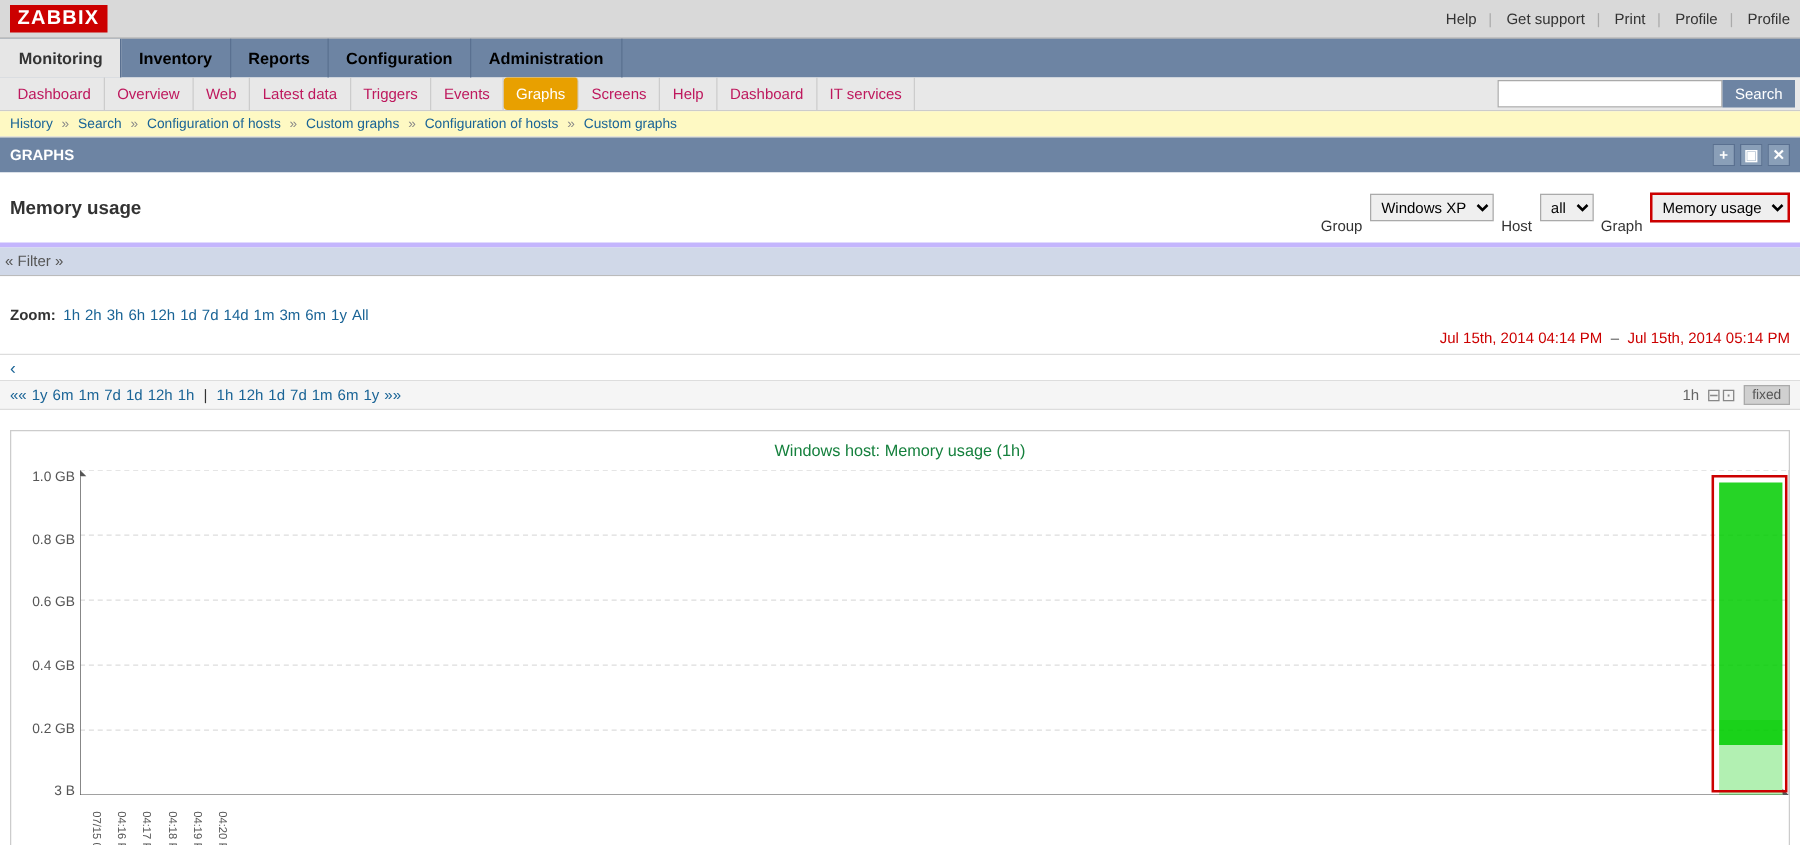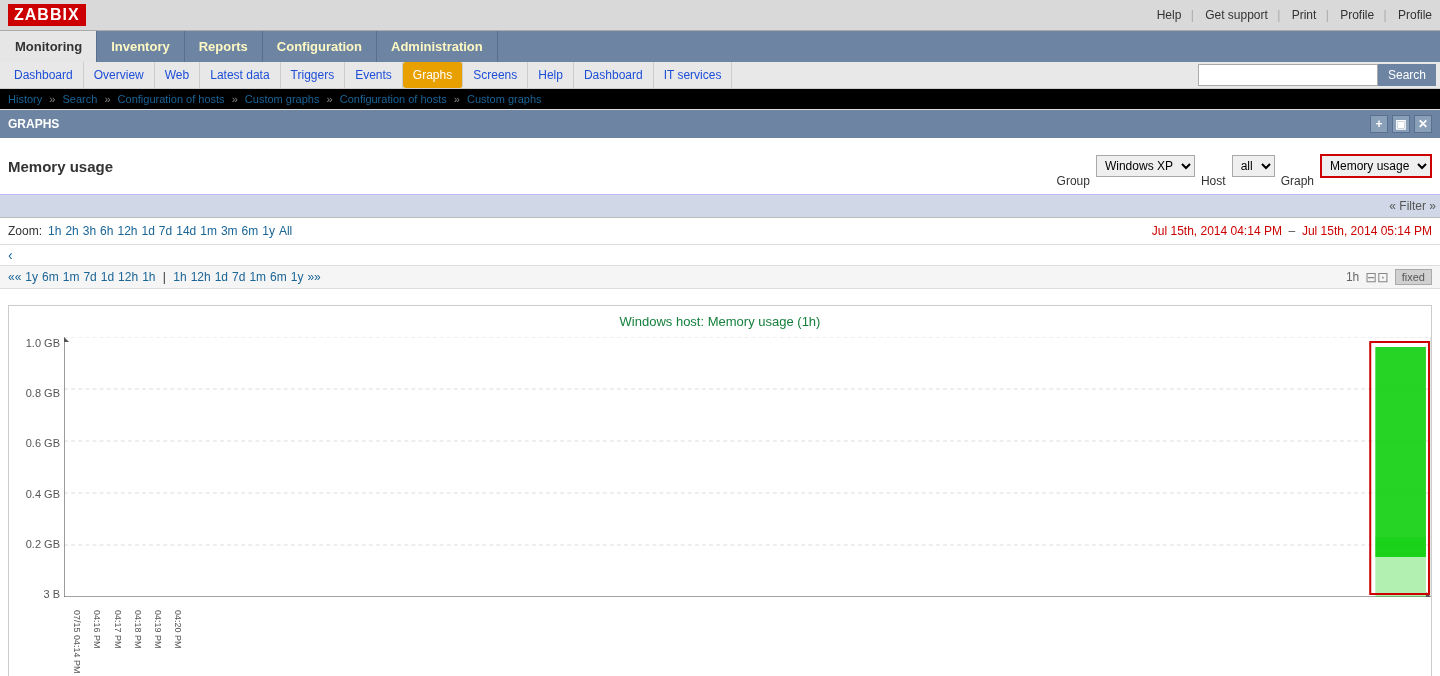--- a/index.html
+++ b/index.html
@@ -7,57 +7,57 @@
 
     
     #top-bar { background: #d9d9d9; display: flex; align-items: center; justify-content: space-between; padding: 4px 8px; border-bottom: 1px solid #aaa; }
     #top-bar .logo { background: #cc0000; color: #fff; font-weight: bold; font-size: 16px; padding: 2px 6px; letter-spacing: 1px; }
     #top-bar .top-links { font-size: 12px; color: #333; }
     #top-bar .top-links a { color: #333; text-decoration: none; margin-left: 8px; }
     #top-bar .top-links span { color: #aaa; margin-left: 6px; }
 
     
     #main-nav { background: #6d84a3; display: flex; align-items: stretch; }
-    #main-nav .nav-item { padding: 8px 14px; color: #fef9c3; cursor: pointer; font-size: 13px; font-weight: bold; border-right: 1px solid #5a7090; }
+    #main-nav .nav-item { padding: 8px 14px; color: #000000; cursor: pointer; font-size: 13px; font-weight: bold; border-right: 1px solid #5a7090; }
     #main-nav .nav-item.active { background: #e6e6e6; color: #333; padding-left: 15px; }
 
     
     #sub-nav { background: #e8e8e8; display: flex; align-items: center; border-bottom: 1px solid #ccc; padding: 0 4px; }
-    #sub-nav .sub-item { padding: 6px 10px; color: #1d4ed8; cursor: pointer; font-size: 12px; border-right: 1px solid #ccc; }
+    #sub-nav .sub-item { padding: 6px 10px; color: #be185d; cursor: pointer; font-size: 12px; border-right: 1px solid #ccc; }
     #sub-nav .sub-item.active { background: #e8a000; color: #fff; border-radius: 3px; }
     #sub-nav .search-area { margin-left: auto; display: flex; align-items: center; }
     #sub-nav .search-input { border: 1px solid #aaa; padding: 3px 6px; font-size: 12px; width: 180px; }
     #sub-nav .search-btn { background: #6d84a3; color: #fff; border: none; padding: 4px 10px; cursor: pointer; font-size: 12px; }
 
     
-    #breadcrumb { background: #000000; padding: 4px 8px; font-size: 11px; color: #555; border-bottom: 1px solid #ddd; }
+    #breadcrumb { background: #fef9c3; padding: 4px 8px; font-size: 11px; color: #555; border-bottom: 1px solid #ddd; }
     #breadcrumb a { color: #1a6496; text-decoration: none; }
     #breadcrumb .sep { margin: 0 4px; color: #888; }
 
     
     #section-header { background: #6d84a3; color: #fff; padding: 5px 8px; font-size: 12px; font-weight: bold; display: flex; align-items: center; justify-content: space-between; }
     #section-header .section-title { }
     #section-header .section-icons { display: flex; gap: 4px; }
     #section-header .icon-btn { background: #8a9fb8; border: 1px solid #5a7090; color: #fff; width: 18px; height: 18px; display: flex; align-items: center; justify-content: center; cursor: pointer; font-size: 12px; }
 
     
-    #content-header { display: flex; align-items: center; padding: 6px 8px; background: #fff; border-bottom: 1px solid #c4b5fd; }
+    #content-header { display: flex; align-items: center; padding: 6px 8px; background: #fff; border-bottom: 4px solid #c4b5fd; }
     #content-header .page-title { font-size: 15px; font-weight: bold; color: #333; flex: 1; }
     #content-header .filter-controls { display: flex; align-items: center; gap: 6px; }
     #content-header label { font-size: 12px; margin-top: 30px; }
     #content-header select { font-size: 12px; padding: 2px 4px; border: 1px solid #aaa; }
 
     
-    #filter-bar { background: #d0d8e8; text-align: right; padding: 4px; color: #555; font-size: 12px; border-bottom: 1px solid #bbb; cursor: pointer; }
+    #filter-bar { background: #d0d8e8; text-align: left; padding: 4px; color: #555; font-size: 12px; border-bottom: 1px solid #bbb; cursor: pointer; }
 
     
     #graph-controls { padding: 6px 8px; background: #fff; border-bottom: 1px solid #ddd; display: flex; align-items: center; }
-    #graph-controls .zoom-label { font-size: 12px; font-weight: normal; margin-right: 6px; }
+    #graph-controls .zoom-label { font-size: 12px; font-weight: bold; margin-right: 6px; }
     #graph-controls a { color: #1a6496; text-decoration: none; font-size: 12px; margin-right: 4px; }
-    #graph-controls .time-range { margin-left: auto; font-size: 12px; color: #555; }
+    #graph-controls .time-range { margin-left: auto; font-size: 12px; color: #555; margin-top: 36px; }
     #graph-controls .time-range span { color: #cc0000; }
 
     
     #nav-row { background: #f5f5f5; display: flex; align-items: center; padding: 3px 8px; border-bottom: 1px solid #ddd; }
     #nav-row .nav-arrows { display: flex; align-items: center; gap: 4px; }
     #nav-row .nav-arrows a { color: #1a6496; text-decoration: none; font-size: 12px; }
     #nav-row .right-controls { margin-left: auto; display: flex; align-items: center; gap: 6px; }
     #nav-row .slider-icon { color: #888; font-size: 14px; }
     #nav-row .fixed-badge { background: #d0d0d0; border: 1px solid #aaa; padding: 1px 6px; font-size: 11px; color: #555; }
     #nav-row .period-display { font-size: 12px; color: #666; }

